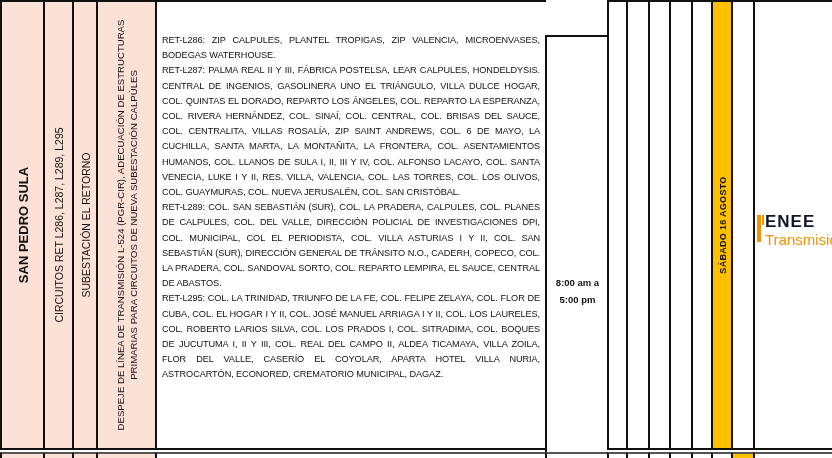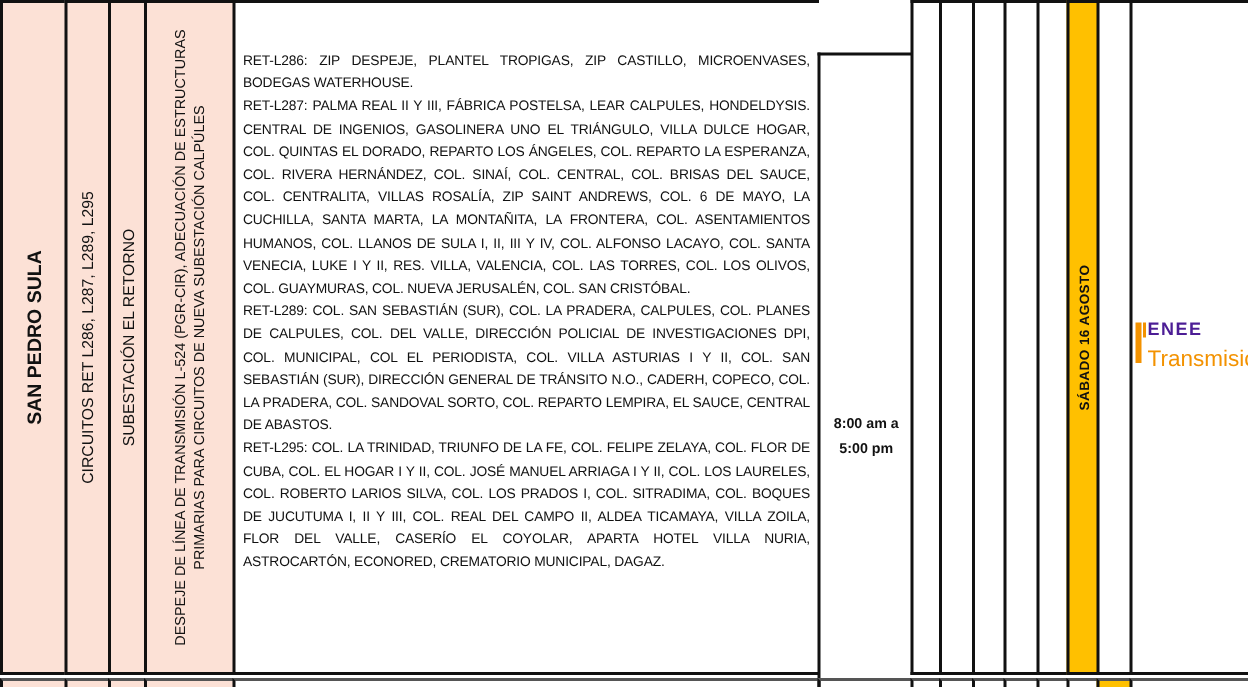--- a/index.html
+++ b/index.html
@@ -12,21 +12,21 @@
   .loc { font-weight:bold; font-size:13px; }
   .small { font-size:10.5px; }
   .desc { font-size:9.6px; line-height:13px; }
   .body-text { position:absolute; left:5px; top:31px; right:6px; font-size:9.2px; line-height:15.2px; color:#111; text-align:justify; letter-spacing:-0.1px; }
   .body-text p { margin:0; }
   .time { position:absolute; left:0; right:0; top:237px; text-align:center; font-weight:bold; font-size:9.5px; line-height:17px; color:#111; }
   .date { font-weight:bold; font-size:9px; letter-spacing:0.3px; }
   .logo { position:absolute; left:2px; top:210px; width:80px; height:40px; }
   .logo .mark { position:absolute; left:0; top:3px; width:4px; height:27px; background:#f39200; }
   .logo .mark2 { position:absolute; left:5px; top:3px; width:2px; height:10px; background:#f39200; }
-  .logo .enee { position:absolute; left:8px; top:0px; font-size:12px; font-weight:bold; letter-spacing:1px; color:#4c1d95; }
+  .logo .enee { position:absolute; left:8px; top:0px; font-size:17px; font-weight:bold; letter-spacing:1px; color:#0f172a; }
   .logo .trans { position:absolute; left:8px; top:19px; font-size:15px; color:#f39200; }
   .bottom-row { position:absolute; left:0; top:452px; width:832px; height:6px; }
   .bcell { position:absolute; top:0; height:6px; box-sizing:border-box; border-left:2px solid #111; border-top:2px solid #555; }
 </style>
 </head>
 <body>
 
 <div class="row">
   <div class="cell peach" style="left:0; width:44px;">
     <span class="vtext loc">SAN PEDRO SULA</span>
@@ -38,21 +38,21 @@
     <span class="vtext small">SUBESTACIÓN EL RETORNO</span>
   </div>
   <div class="cell peach" style="left:96px; width:60px;">
     <div class="vtext desc">
       <div>DESPEJE DE LÍNEA DE TRANSMISIÓN L-524 (PGR-CIR), ADECUACIÓN DE ESTRUCTURAS</div>
       <div>PRIMARIAS PARA CIRCUITOS DE NUEVA SUBESTACIÓN CALPÚLES</div>
     </div>
   </div>
   <div class="cell" style="left:155px; width:391px;">
     <div class="body-text">
-      <p>RET-L286: ZIP DESPEJE, PLANTEL TROPIGAS, ZIP CASTILLO, MICROENVASES, BODEGAS WATERHOUSE.</p>
+      <p>RET-L286: ZIP CALPULES, PLANTEL TROPIGAS, ZIP VALENCIA, MICROENVASES, BODEGAS WATERHOUSE.</p>
       <p>RET-L287: PALMA REAL II Y III, FÁBRICA POSTELSA, LEAR CALPULES, HONDELDYSIS. CENTRAL DE INGENIOS, GASOLINERA UNO EL TRIÁNGULO, VILLA DULCE HOGAR, COL. QUINTAS EL DORADO, REPARTO LOS ÁNGELES, COL. REPARTO LA ESPERANZA, COL. RIVERA HERNÁNDEZ, COL. SINAÍ, COL. CENTRAL, COL. BRISAS DEL SAUCE, COL. CENTRALITA, VILLAS ROSALÍA, ZIP SAINT ANDREWS, COL. 6 DE MAYO, LA CUCHILLA, SANTA MARTA, LA MONTAÑITA, LA FRONTERA, COL. ASENTAMIENTOS HUMANOS, COL. LLANOS DE SULA I, II, III Y IV, COL. ALFONSO LACAYO, COL. SANTA VENECIA, LUKE I Y II, RES. VILLA, VALENCIA, COL. LAS TORRES, COL. LOS OLIVOS, COL. GUAYMURAS, COL. NUEVA JERUSALÉN, COL. SAN CRISTÓBAL.</p>
       <p>RET-L289: COL. SAN SEBASTIÁN (SUR), COL. LA PRADERA, CALPULES, COL. PLANES DE CALPULES, COL. DEL VALLE, DIRECCIÓN POLICIAL DE INVESTIGACIONES DPI, COL. MUNICIPAL, COL EL PERIODISTA, COL. VILLA ASTURIAS I Y II, COL. SAN SEBASTIÁN (SUR), DIRECCIÓN GENERAL DE TRÁNSITO N.O., CADERH, COPECO, COL. LA PRADERA, COL. SANDOVAL SORTO, COL. REPARTO LEMPIRA, EL SAUCE, CENTRAL DE ABASTOS.</p>
       <p>RET-L295: COL. LA TRINIDAD, TRIUNFO DE LA FE, COL. FELIPE ZELAYA, COL. FLOR DE CUBA, COL. EL HOGAR I Y II, COL. JOSÉ MANUEL ARRIAGA I Y II, COL. LOS LAURELES, COL. ROBERTO LARIOS SILVA, COL. LOS PRADOS I, COL. SITRADIMA, COL. BOQUES DE JUCUTUMA I, II Y III, COL. REAL DEL CAMPO II, ALDEA TICAMAYA, VILLA ZOILA, FLOR DEL VALLE, CASERÍO EL COYOLAR, APARTA HOTEL VILLA NURIA, ASTROCARTÓN, ECONORED, CREMATORIO MUNICIPAL, DAGAZ.</p>
     </div>
   </div>
   <div class="cell" style="left:545px; width:63px;margin-top:35px;">
     <div class="time">
       <div>8:00 am a</div>
       <div>5:00 pm</div>
     </div>

